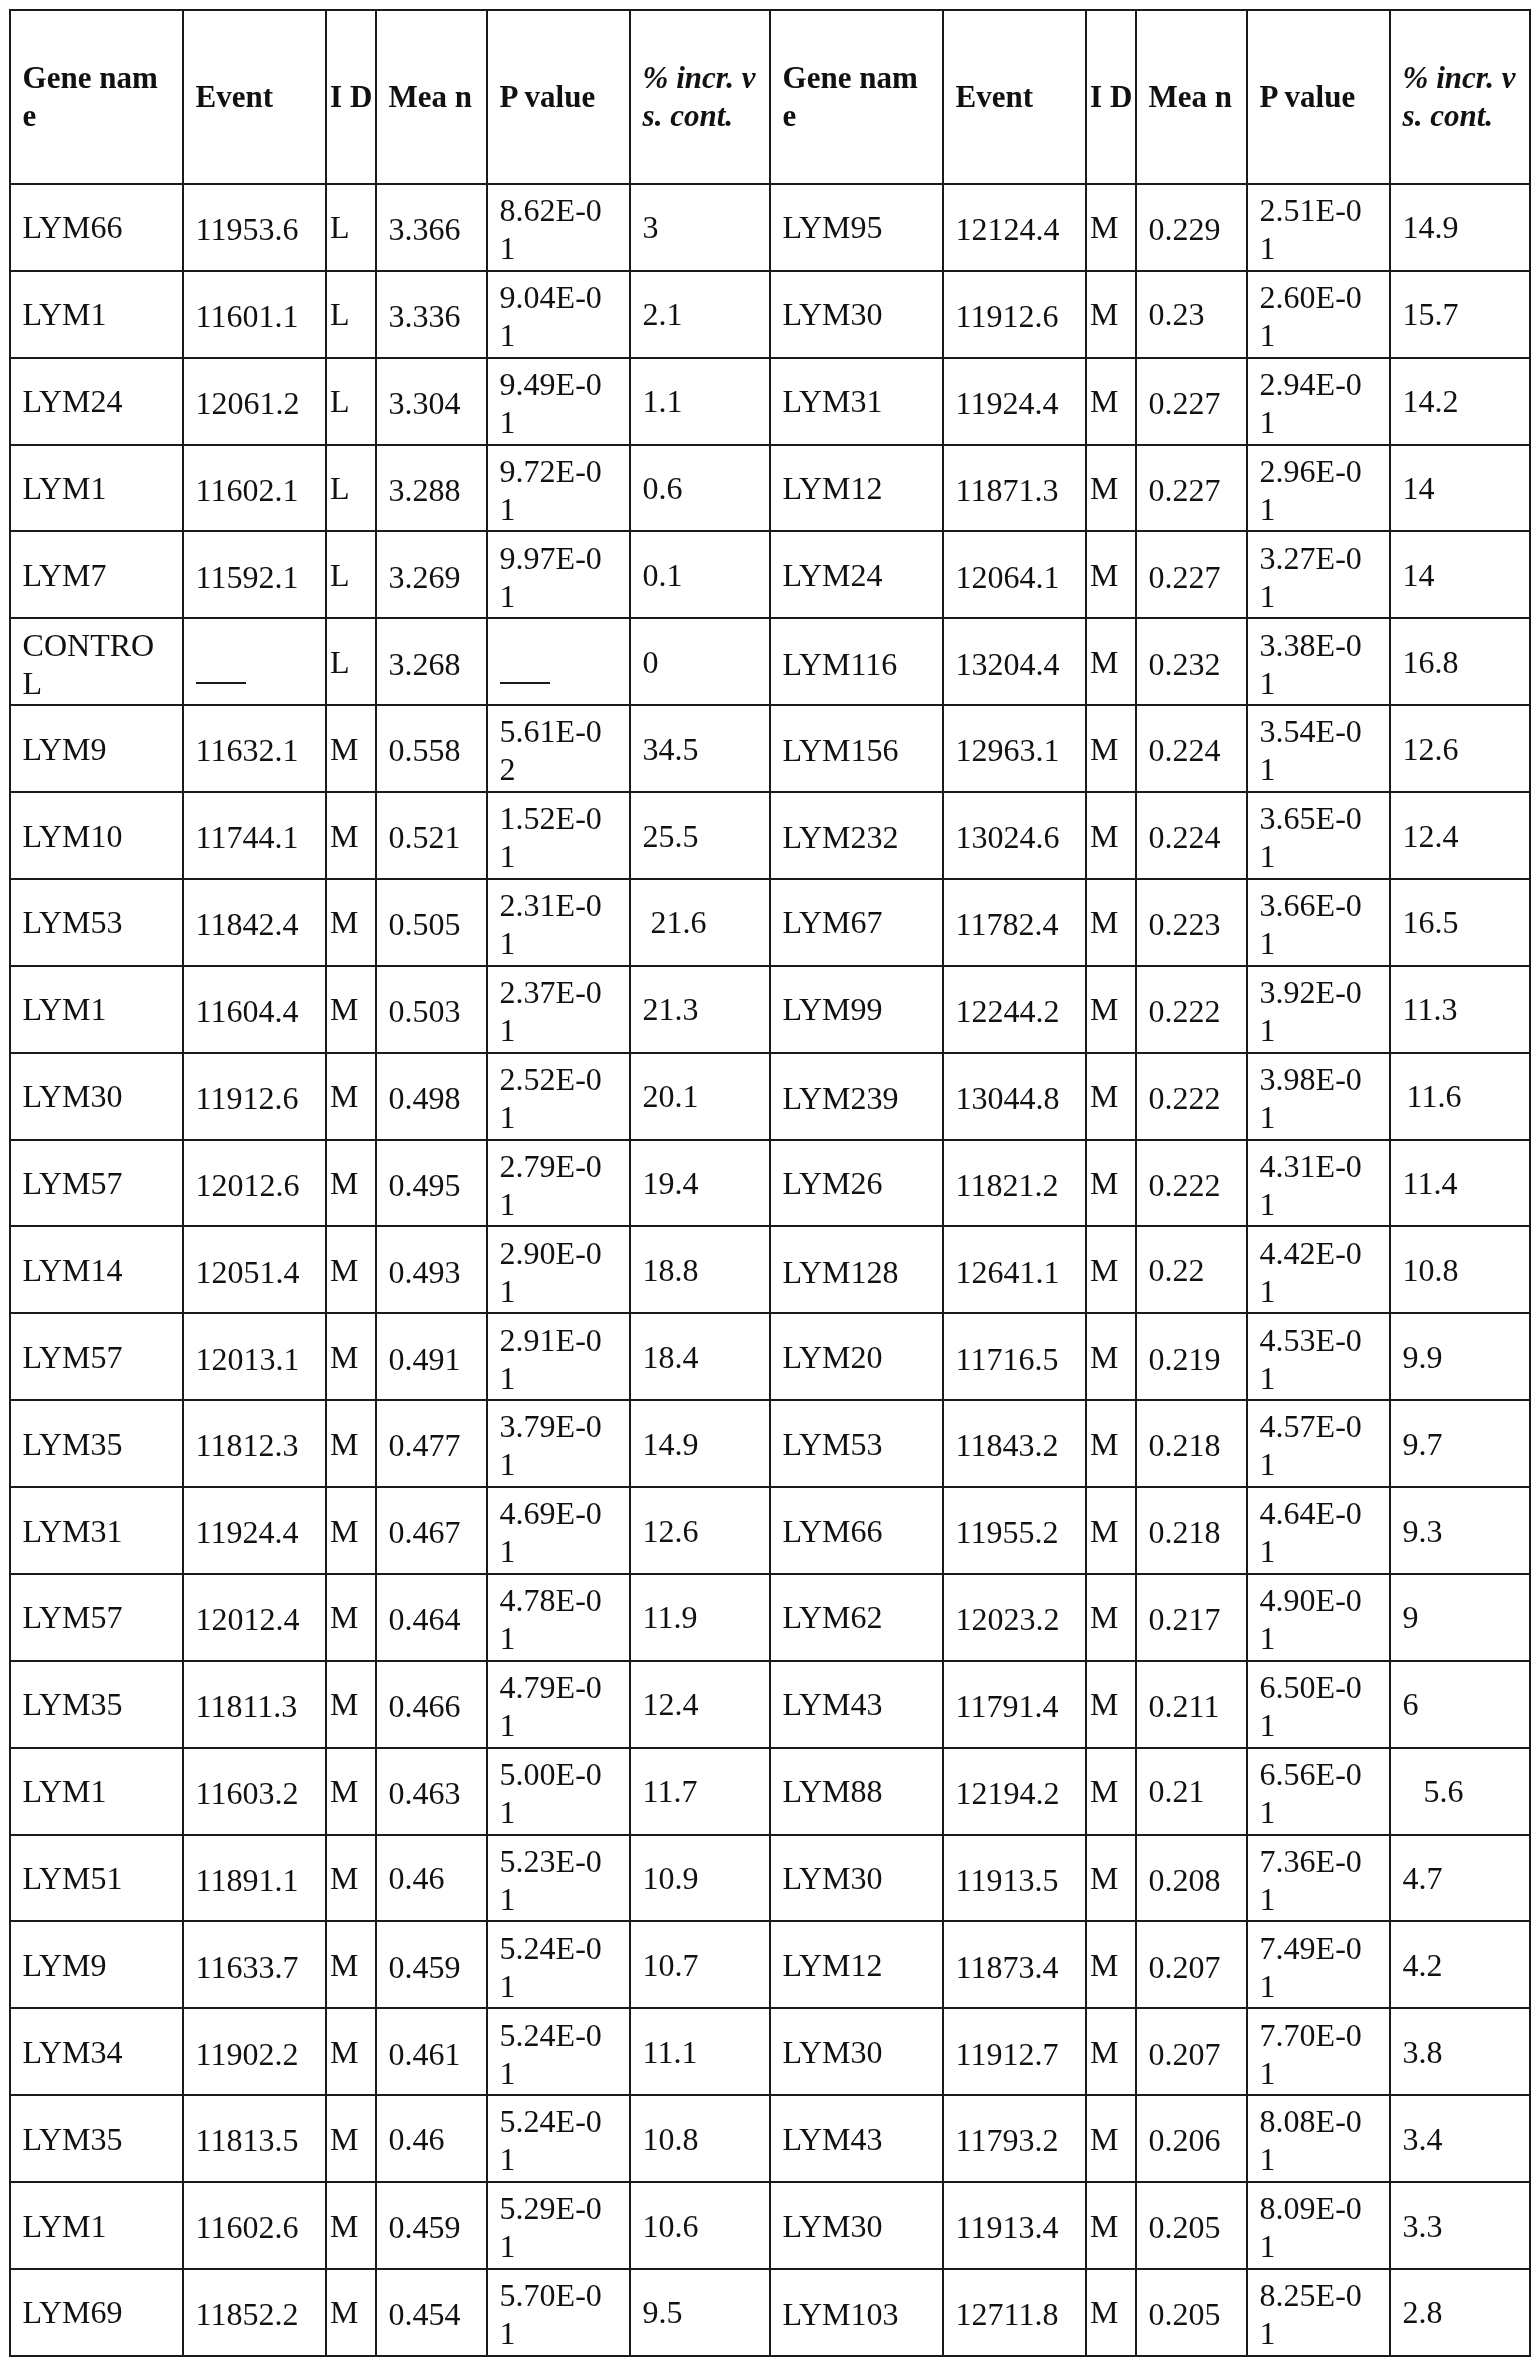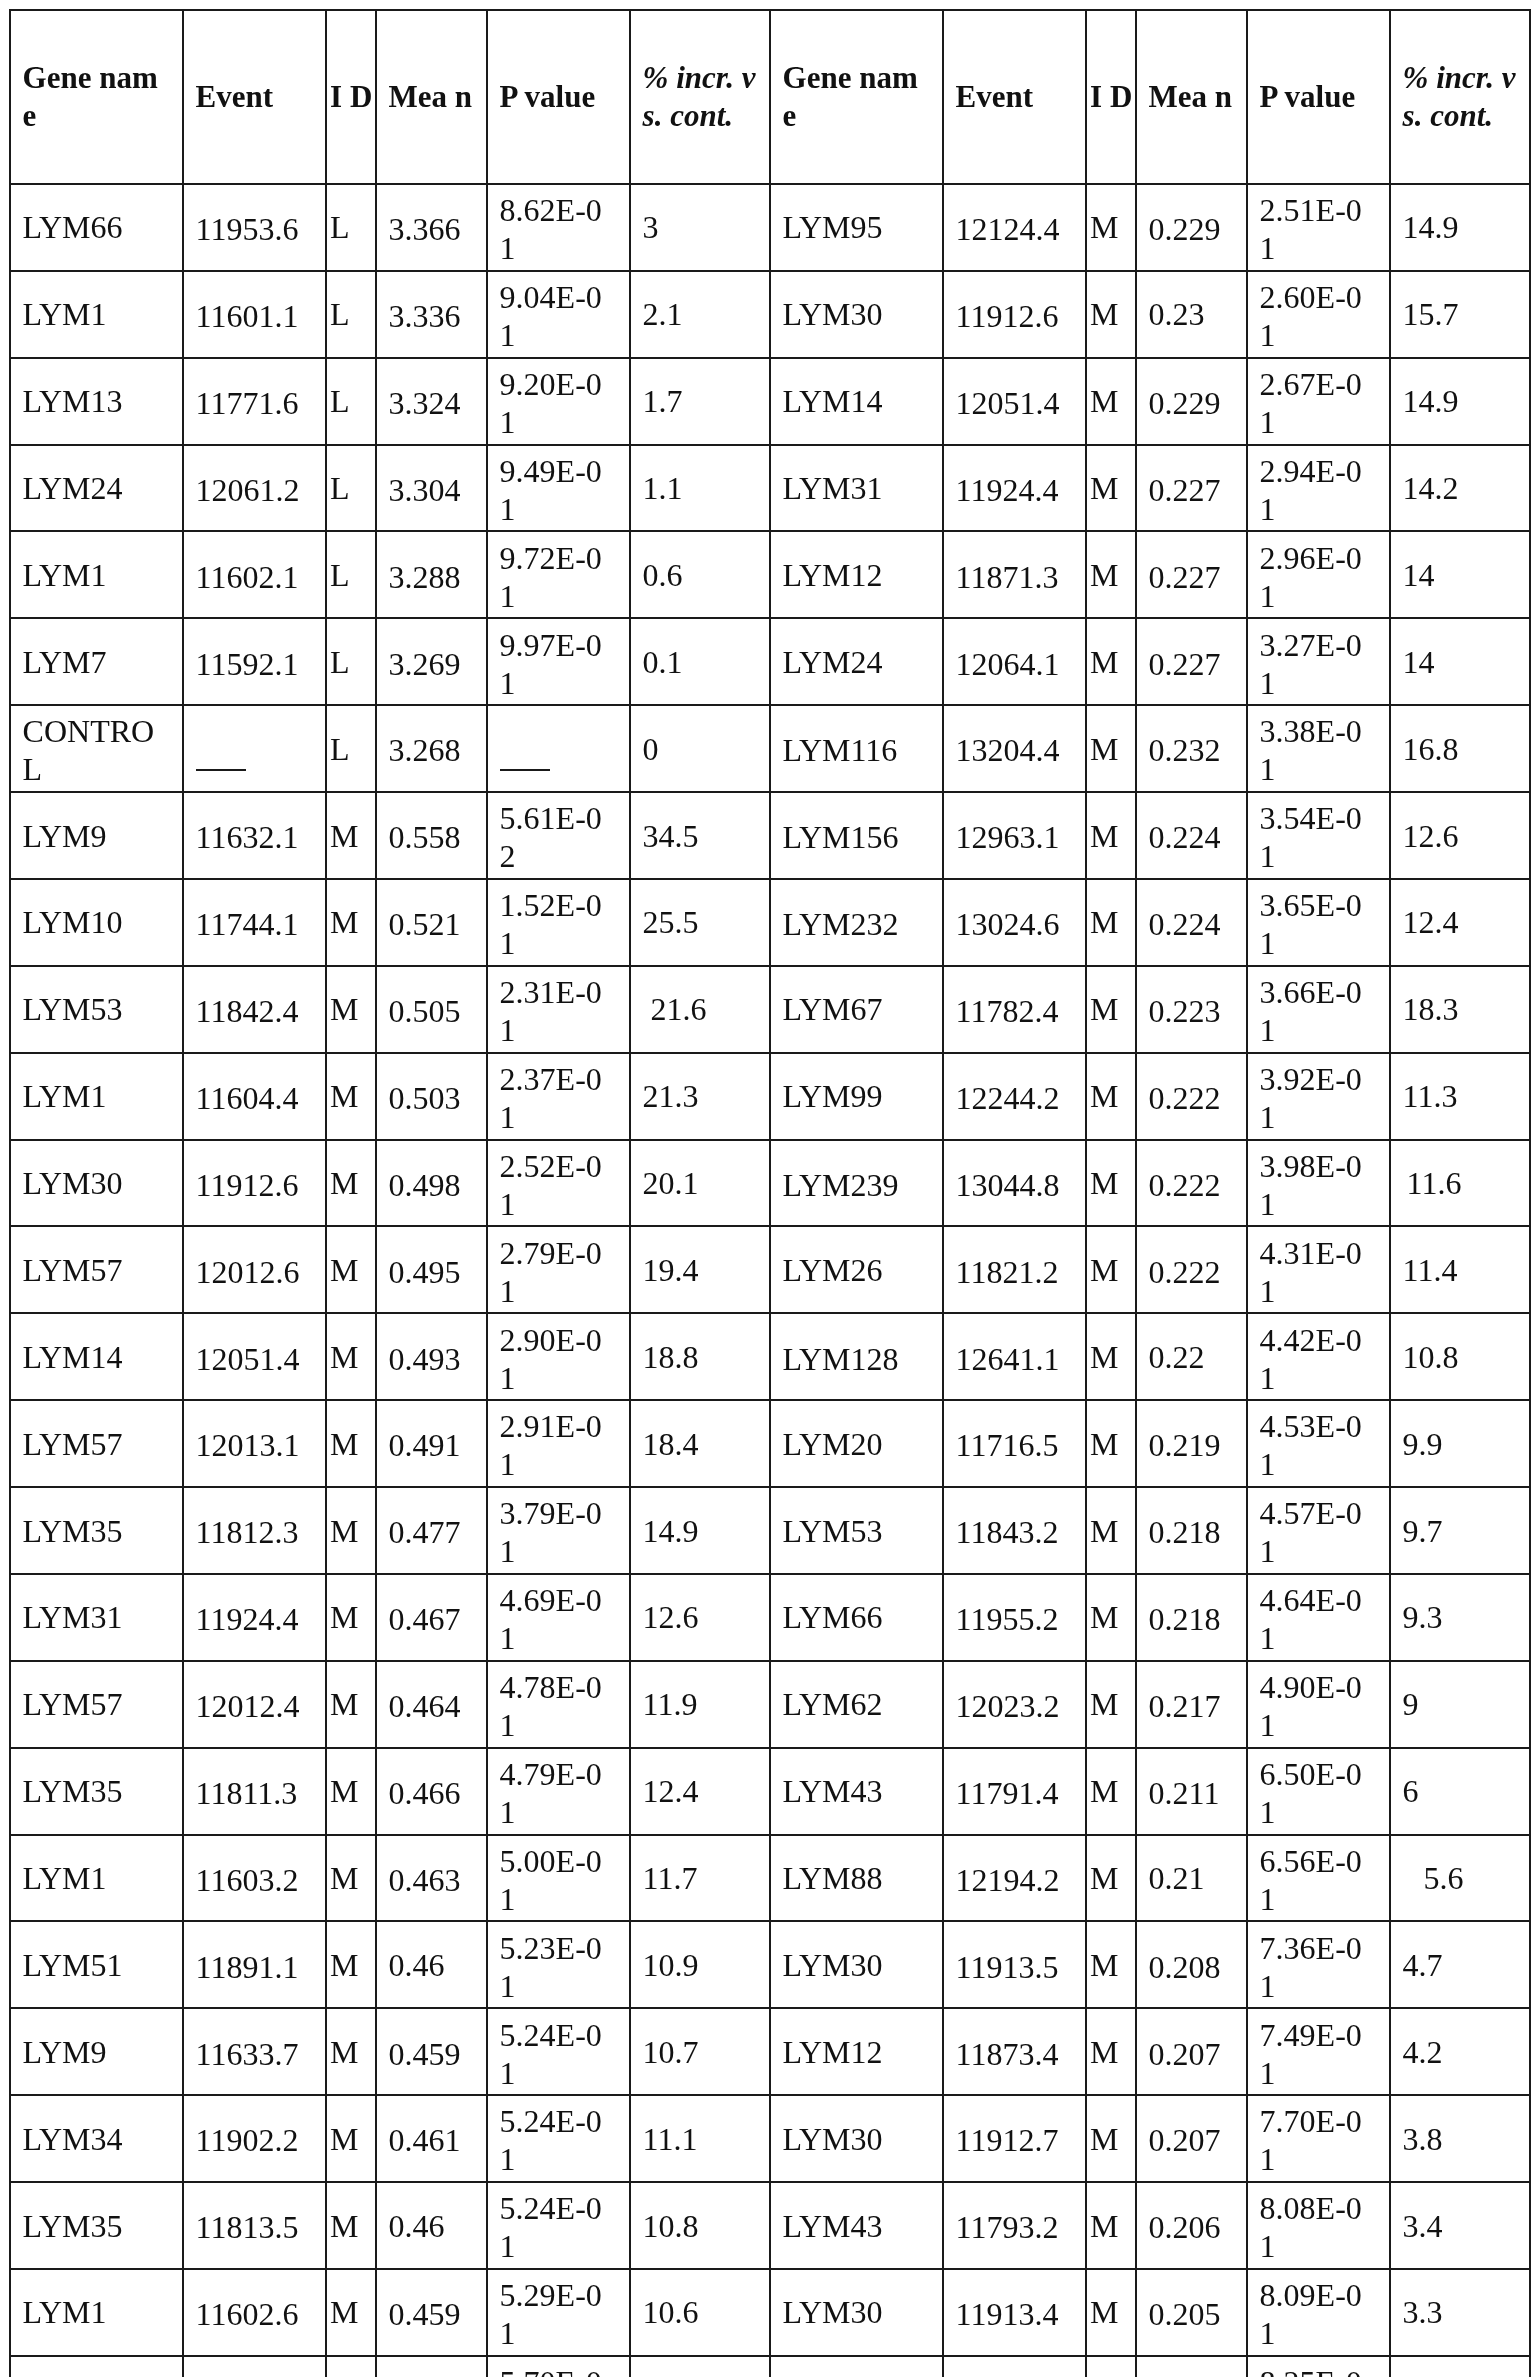--- a/index.html
+++ b/index.html
@@ -130,34 +130,20 @@
           <td class="wrap-cell">9.04E-01</td>
           <td style="vertical-align: middle;">2.1</td>
           <td style="vertical-align: middle;">LYM30</td>
           <td class="wrap-cell">11912.6</td>
           <td class="id-cell" style="vertical-align: middle;">M</td>
           <td style="vertical-align: middle;">0.23</td>
           <td class="wrap-cell">2.60E-01</td>
           <td style="vertical-align: middle;">15.7</td>
         </tr>
         <tr>
-          <td style="vertical-align: middle;">LYM13</td>
-          <td class="wrap-cell">11771.6</td>
-          <td class="id-cell" style="vertical-align: middle;">L</td>
-          <td class="wrap-cell">3.324</td>
-          <td class="wrap-cell">9.20E-01</td>
-          <td style="vertical-align: middle;">1.7</td>
-          <td style="vertical-align: middle;">LYM14</td>
-          <td class="wrap-cell">12051.4</td>
-          <td class="id-cell" style="vertical-align: middle;">M</td>
-          <td class="wrap-cell">0.229</td>
-          <td class="wrap-cell">2.67E-01</td>
-          <td style="vertical-align: middle;">14.9</td>
-        </tr>
-        <tr>
           <td style="vertical-align: middle;">LYM24</td>
           <td class="wrap-cell">12061.2</td>
           <td class="id-cell" style="vertical-align: middle;">L</td>
           <td class="wrap-cell">3.304</td>
           <td class="wrap-cell">9.49E-01</td>
           <td style="vertical-align: middle;">1.1</td>
           <td style="vertical-align: middle;">LYM31</td>
           <td class="wrap-cell">11924.4</td>
           <td class="id-cell" style="vertical-align: middle;">M</td>
           <td class="wrap-cell">0.227</td>
@@ -239,21 +225,21 @@
           <td class="wrap-cell">11842.4</td>
           <td class="id-cell" style="vertical-align: middle;">M</td>
           <td class="wrap-cell">0.505</td>
           <td class="wrap-cell">2.31E-01</td>
           <td style="vertical-align: middle; padding-left: 20px;">21.6</td>
           <td style="vertical-align: middle;">LYM67</td>
           <td class="wrap-cell">11782.4</td>
           <td class="id-cell" style="vertical-align: middle;">M</td>
           <td class="wrap-cell">0.223</td>
           <td class="wrap-cell">3.66E-01</td>
-          <td style="vertical-align: middle;">18.3</td>
+          <td style="vertical-align: middle;">16.5</td>
         </tr>
         <tr>
           <td style="vertical-align: middle;">LYM1</td>
           <td class="wrap-cell">11604.4</td>
           <td class="id-cell" style="vertical-align: middle;">M</td>
           <td class="wrap-cell">0.503</td>
           <td class="wrap-cell">2.37E-01</td>
           <td style="vertical-align: middle;">21.3</td>
           <td style="vertical-align: middle;">LYM99</td>
           <td class="wrap-cell">12244.2</td>

